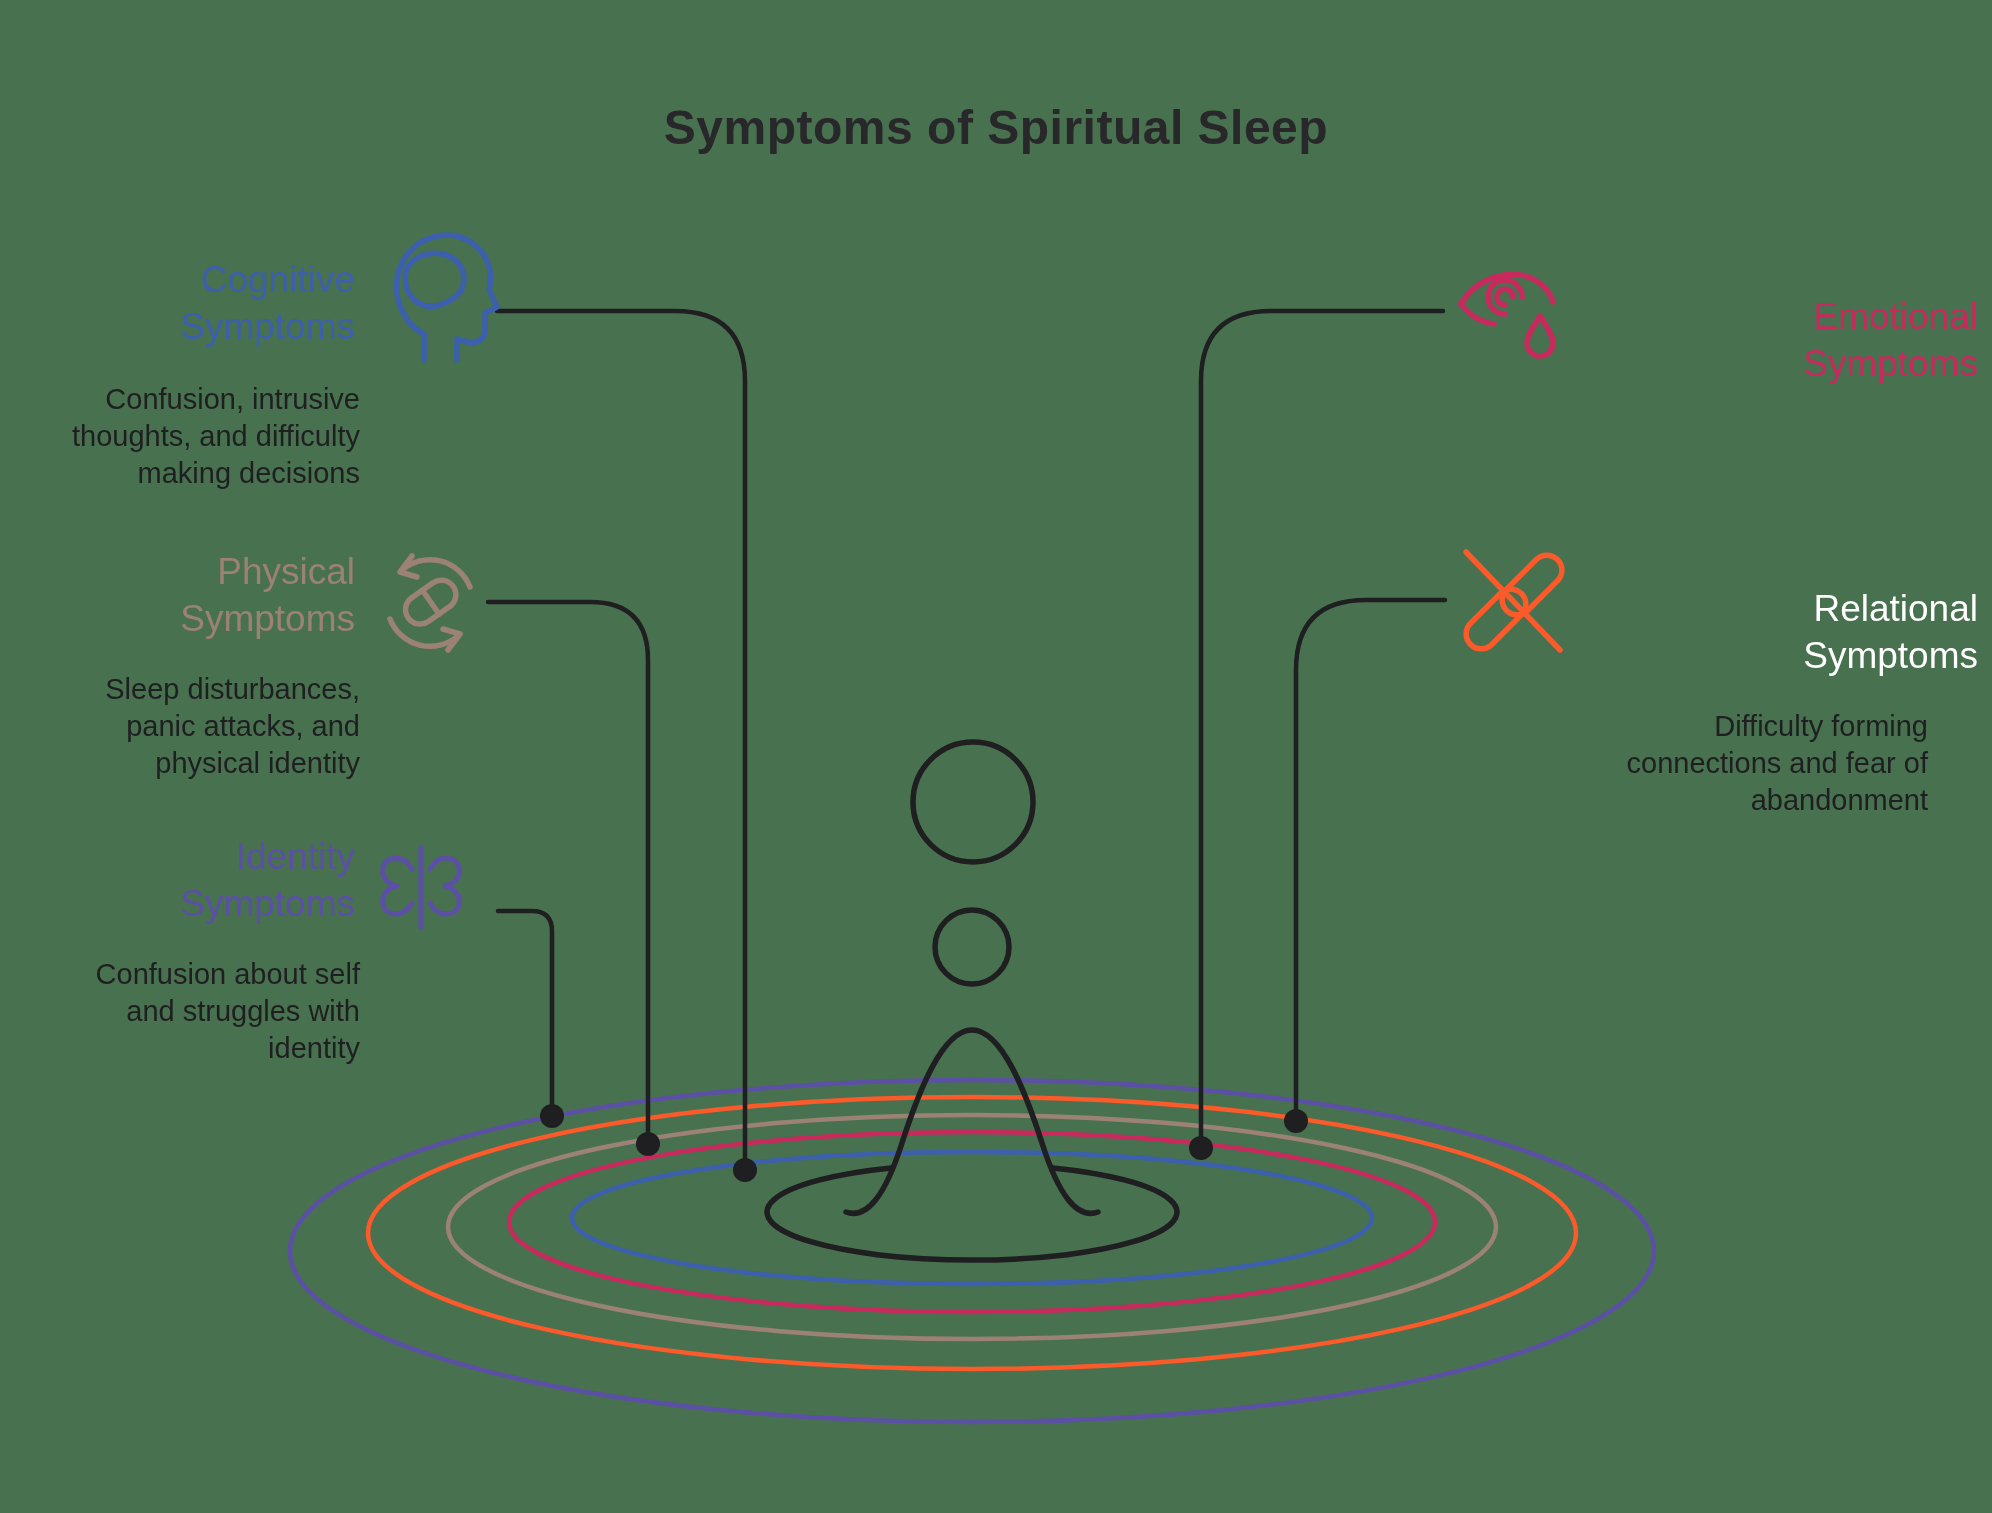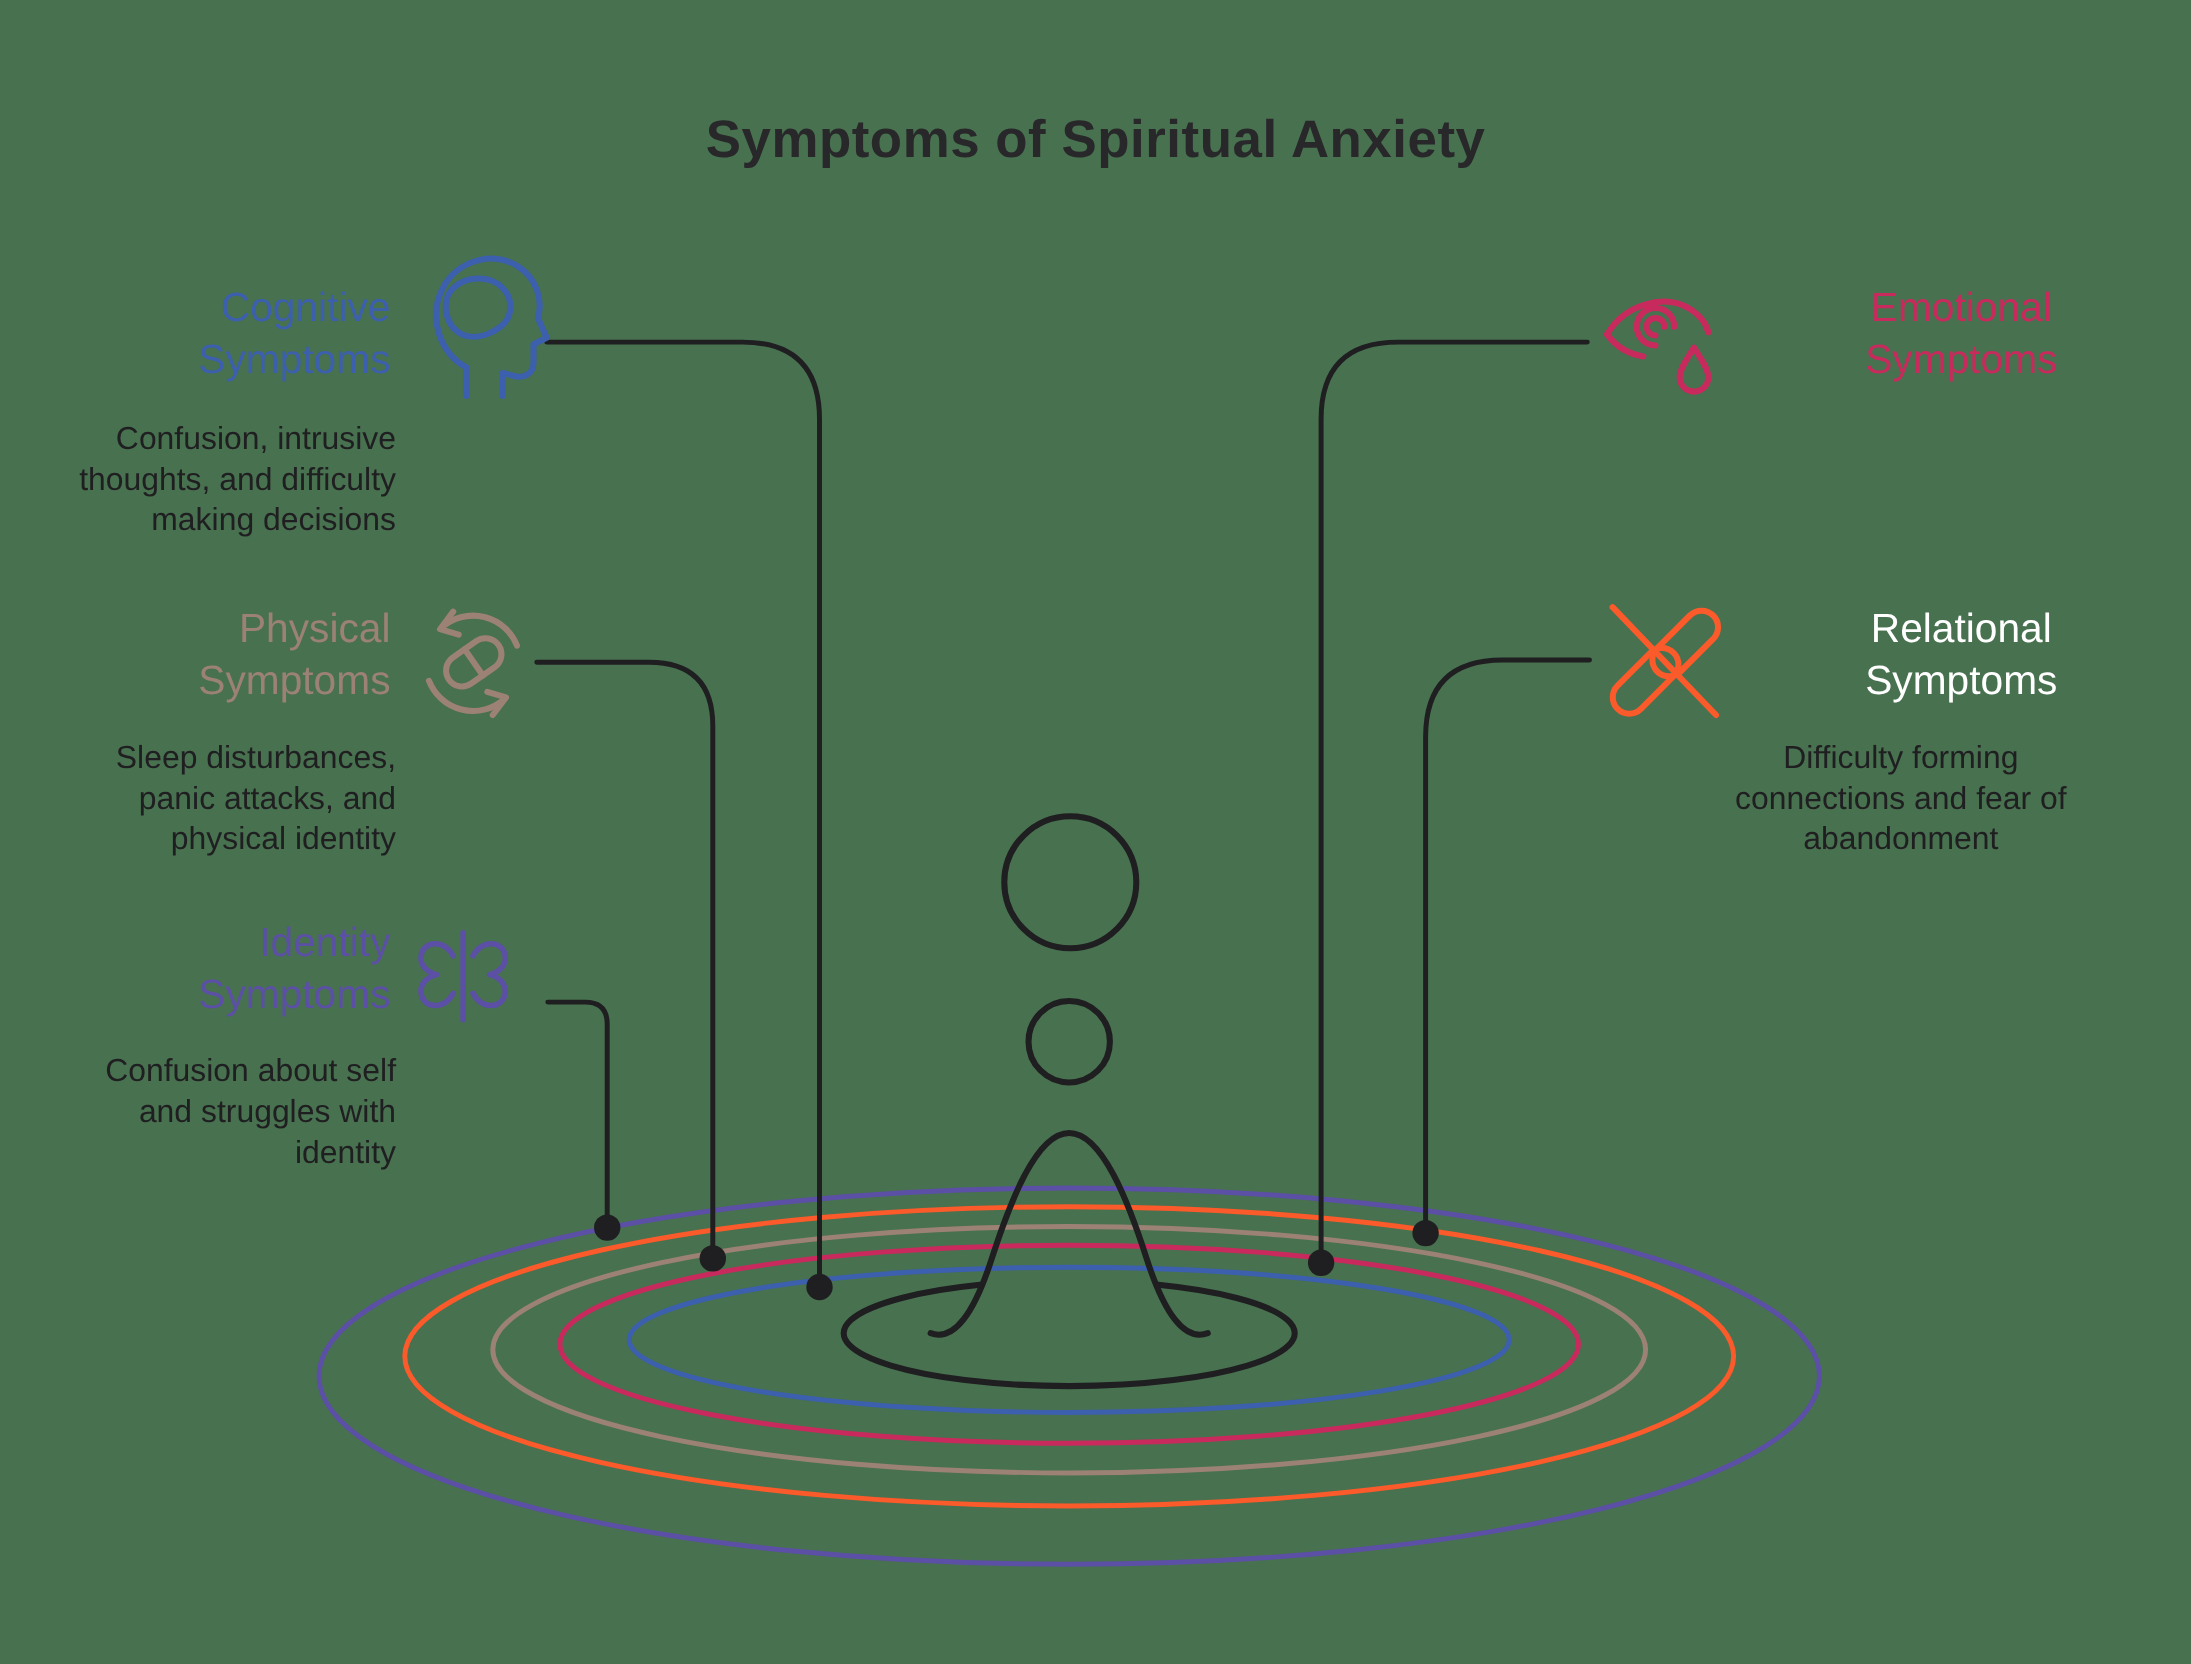--- a/index.html
+++ b/index.html
@@ -21,21 +21,21 @@
     position:absolute;
     font-size:37px;line-height:47px;font-weight:400;
     white-space:pre-line;
   }
   .sec-body{
     position:absolute;
     font-size:29px;line-height:37px;font-weight:500;
     color:#1f1e21;white-space:pre-line;
   }
   .al-right{text-align:right;}
-  .al-left{text-align:center;}
+  .al-left{text-align:right;margin-top:37px;}
   .t-cognitive{left:25px;top:256px;width:330px;color:#3c5fae;}
   .b-cognitive{left:20px;top:381px;width:340px;}
   .t-physical{left:25px;top:548px;width:330px;color:#9c8274;}
   .b-physical{left:20px;top:671px;width:340px;}
   .t-identity{left:25px;top:833px;width:330px;color:#5b50a5;}
   .b-identity{left:20px;top:956px;width:340px;}
   .t-emotional{left:1588px;top:256px;width:390px;color:#c92a5d;}
   .b-emotional{left:1588px;top:381px;width:400px;}
   .t-relational{left:1588px;top:548px;width:390px;color:#ffffff;}
   .b-relational{left:1528px;top:671px;width:400px;}
@@ -118,21 +118,21 @@
       <g transform="rotate(-45 1532 585)">
         <rect x="1496" y="570" width="72" height="30" rx="15"></rect>
       </g>
       <g transform="rotate(-45 1496 619)">
         <rect x="1460" y="604" width="72" height="30" rx="15"></rect>
       </g>
       <line x1="1466" y1="552" x2="1560" y2="650"></line>
     </g>
   </svg>
 
-  <div class="main-title">Symptoms of Spiritual Anxiety</div>
+  <div class="main-title">Symptoms of Spiritual Sleep</div>
 
   <div class="sec-title al-right t-cognitive">Cognitive
 Symptoms</div>
   <div class="sec-body  al-right b-cognitive">Confusion, intrusive
 thoughts, and difficulty
 making decisions</div>
 
   <div class="sec-title al-right t-physical">Physical
 Symptoms</div>
   <div class="sec-body  al-right b-physical">Sleep disturbances,

